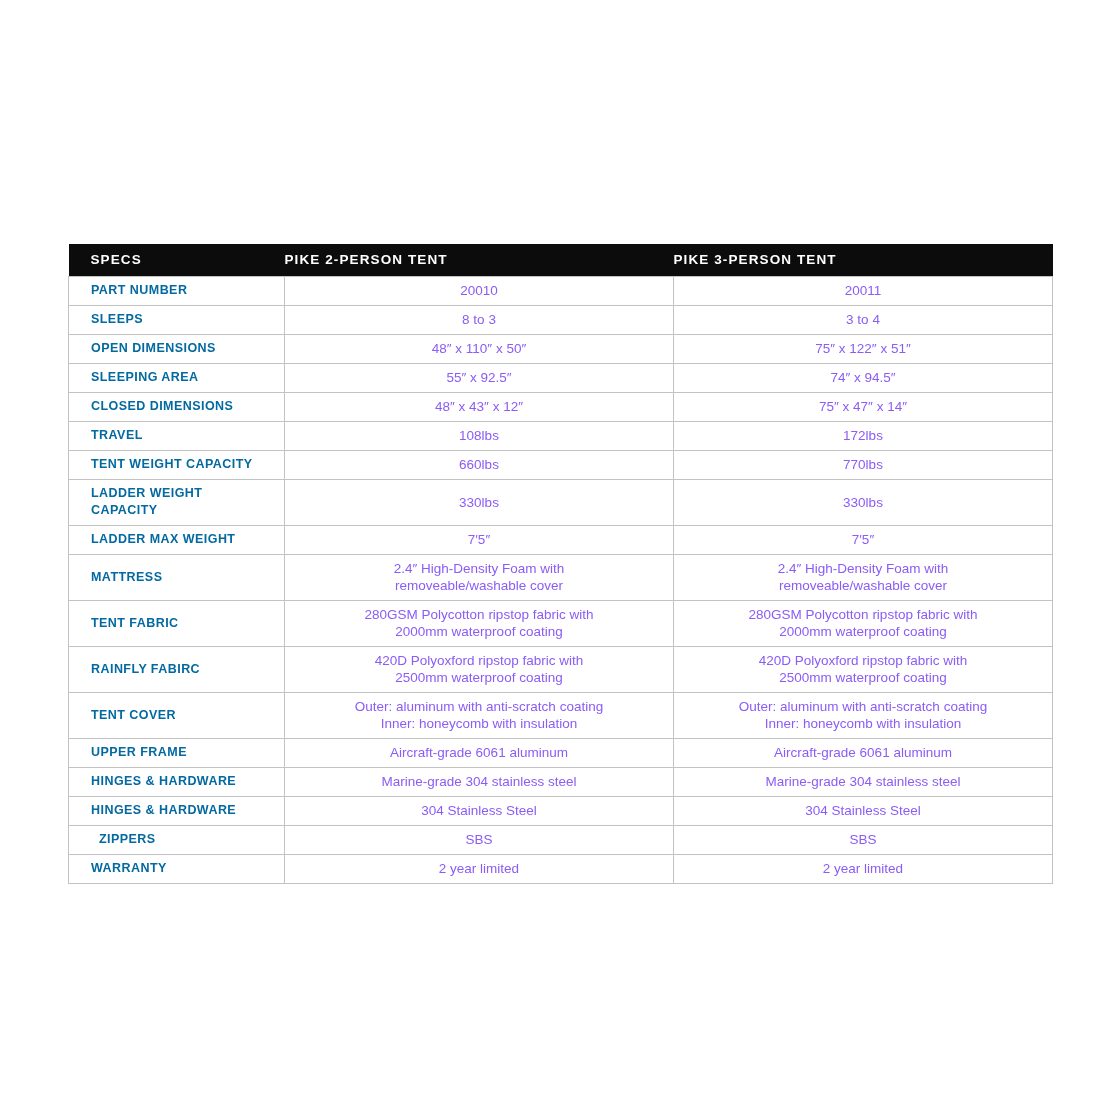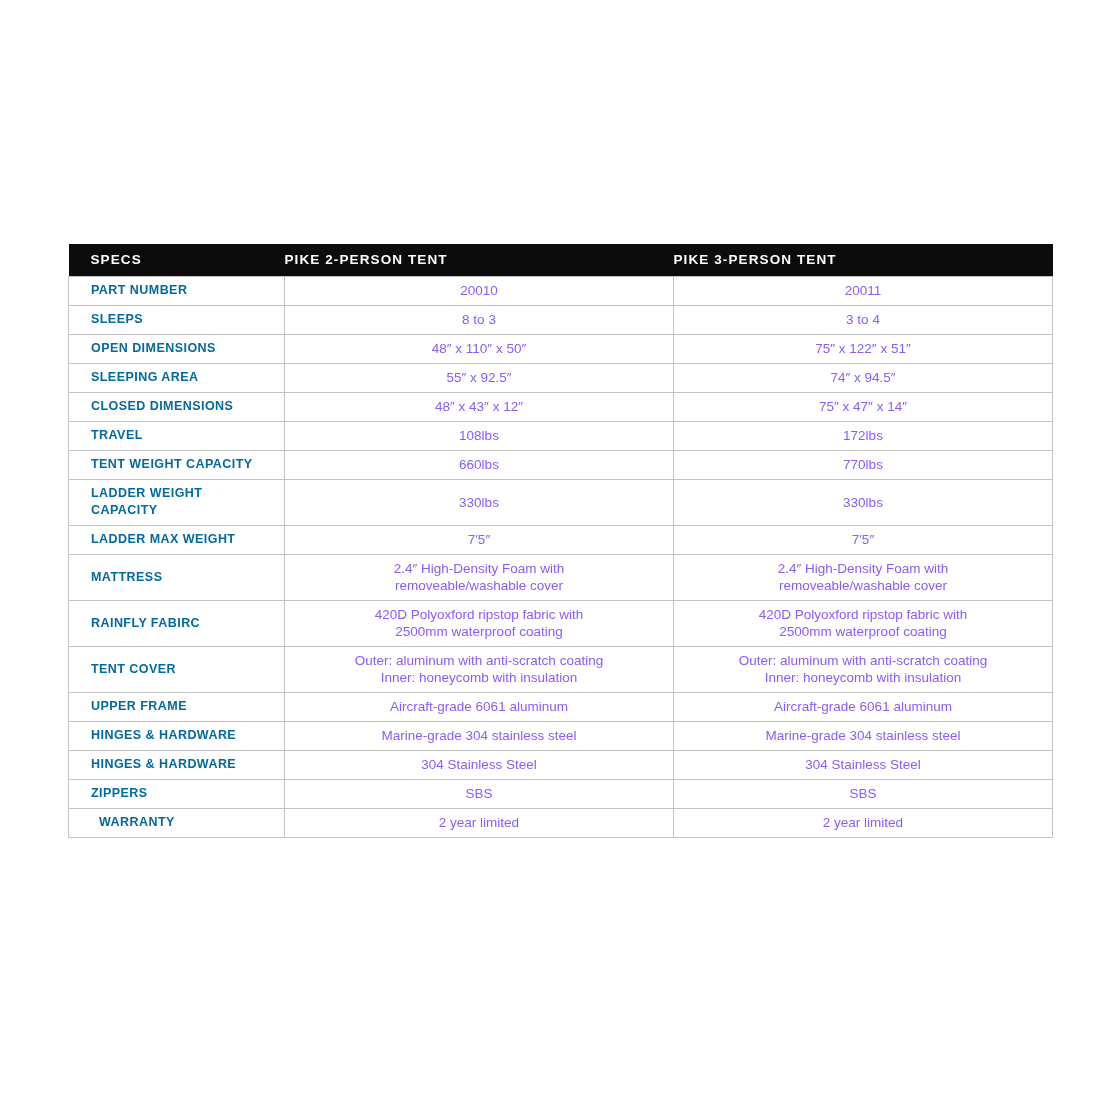--- a/index.html
+++ b/index.html
@@ -130,20 +130,27 @@
         <td class="value-cell">7′5″</td>
       </tr>
       <tr>
         <td class="label-cell">MATTRESS</td>
         <td class="value-cell">2.4″ High-Density Foam with
 removeable/washable cover</td>
         <td class="value-cell">2.4″ High-Density Foam with
 removeable/washable cover</td>
       </tr>
       <tr>
+        <td class="label-cell">TENT FABRIC</td>
+        <td class="value-cell">280GSM Polycotton ripstop fabric with
+2000mm waterproof coating</td>
+        <td class="value-cell">280GSM Polycotton ripstop fabric with
+2000mm waterproof coating</td>
+      </tr>
+      <tr>
         <td class="label-cell">RAINFLY FABIRC</td>
         <td class="value-cell">420D Polyoxford ripstop fabric with
 2500mm waterproof coating</td>
         <td class="value-cell">420D Polyoxford ripstop fabric with
 2500mm waterproof coating</td>
       </tr>
       <tr>
         <td class="label-cell">TENT COVER</td>
         <td class="value-cell">Outer: aluminum with anti-scratch coating
 Inner: honeycomb with insulation</td>

